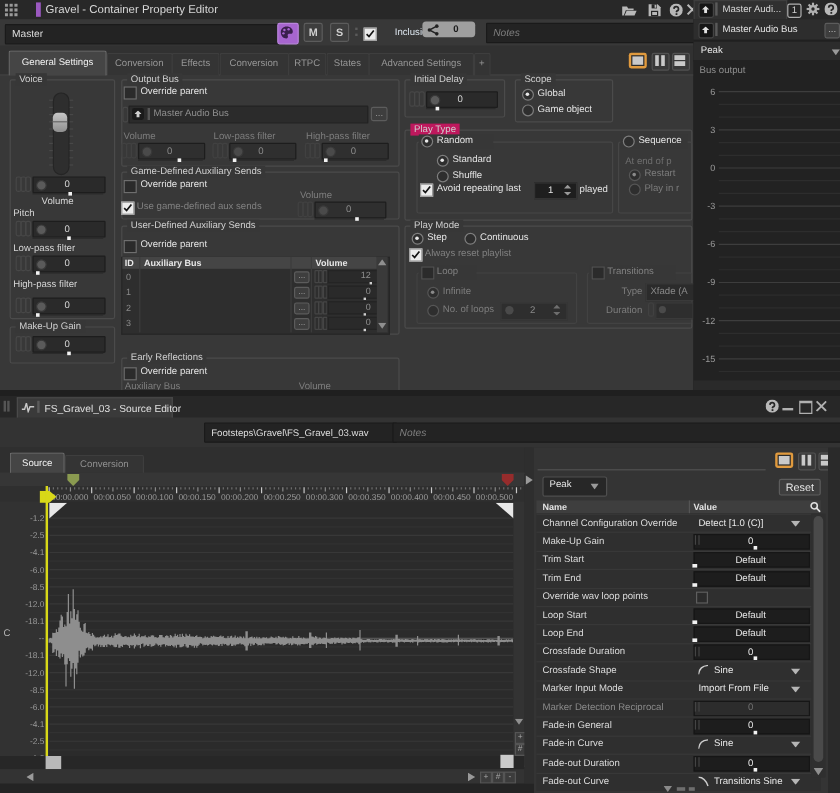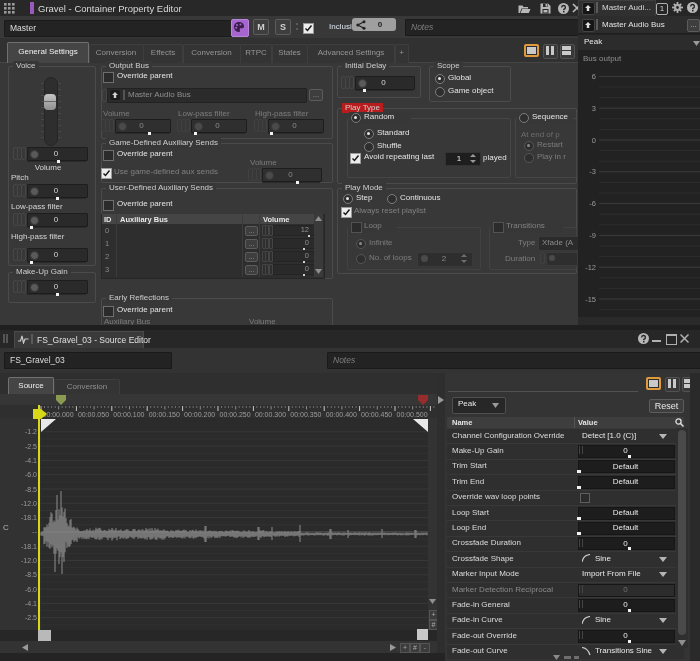--- a/index.html
+++ b/index.html
@@ -288,21 +288,21 @@
       <div class="abs" style="left:354.5px;top:90px;width:58px;height:1px;background:#2a2a2a"></div>
       <div class="abs" style="left:363.0px;top:89px;width:3px;height:3px;background:#f2f2f2"></div>
 <div class="abs" style="left:429px;top:66px;width:80px;height:34px;border:1px solid #4b4b4b;border-radius:2px"></div>
       <div class="abs t9" style="left:434px;top:61px;background:#373737;padding:0 3px;color:#cfcfcf;white-space:nowrap">Scope</div>
 <div class="abs" style="left:435px;top:74px;width:8px;height:8px;border-radius:50%;background:#2e2e2e;border:1px solid #7e7e7e"></div>
       <div class="abs" style="left:437.5px;top:76.5px;width:3px;height:3px;border-radius:50%;background:#e8e8e8"></div>
       <div class="abs t9" style="left:448px;top:73px;color:#e4e4e4;white-space:nowrap">Global</div>
 <div class="abs" style="left:435px;top:87px;width:8px;height:8px;border-radius:50%;background:#2e2e2e;border:1px solid #7e7e7e"></div>
       <div class="abs t9" style="left:448px;top:86px;color:#e4e4e4;white-space:nowrap">Game object</div>
 <div class="abs" style="left:337px;top:108px;width:238px;height:74px;border:1px solid #4b4b4b;border-radius:2px"></div>
-      <div class="abs t9" style="left:342px;top:103px;background:#b91c1c;padding:0 3px;color:#cfcfcf;white-space:nowrap">Play Type</div>
+      <div class="abs t9" style="left:342px;top:103px;background:#be185d;padding:0 3px;color:#cfcfcf;white-space:nowrap">Play Type</div>
 <div class="abs" style="left:347px;top:118px;width:162px;height:58px;border:1px solid #464646;border-radius:2px"></div>
 <div class="abs" style="left:349px;top:112px;width:62px;height:12px;background:#373737"></div>
 <div class="abs" style="left:351px;top:113px;width:8px;height:8px;border-radius:50%;background:#2e2e2e;border:1px solid #7e7e7e"></div>
       <div class="abs" style="left:353.5px;top:115.5px;width:3px;height:3px;border-radius:50%;background:#e8e8e8"></div>
       <div class="abs t9" style="left:364px;top:112px;color:#e4e4e4;white-space:nowrap">Random</div>
 <div class="abs" style="left:364px;top:129px;width:8px;height:8px;border-radius:50%;background:#2e2e2e;border:1px solid #7e7e7e"></div>
       <div class="abs" style="left:366.5px;top:131.5px;width:3px;height:3px;border-radius:50%;background:#e8e8e8"></div>
       <div class="abs t9" style="left:377px;top:128px;color:#e4e4e4;white-space:nowrap">Standard</div>
 <div class="abs" style="left:364px;top:142px;width:8px;height:8px;border-radius:50%;background:#2e2e2e;border:1px solid #7e7e7e"></div>
       <div class="abs t9" style="left:377px;top:141px;color:#e4e4e4;white-space:nowrap">Shuffle</div>
@@ -466,21 +466,21 @@
         <circle cx="5.5" cy="5.5" r="5.5" fill="#b8b8b8"></circle>
         <path d="M3.6 4.4 A1.9 1.9 0 1 1 5.9 6.3 L5.6 7.2" stroke="#262626" stroke-width="1.4" fill="none"></path>
         <rect x="5" y="8" width="1.5" height="1.5" fill="#262626"></rect>
       </svg>
 <div class="abs" style="left:652px;top:15px;width:9px;height:2px;background:#b0b0b0"></div>
 <div class="abs" style="left:666px;top:9px;width:9px;height:8px;border:1.5px solid #b0b0b0;border-top-width:2.5px"></div>
 <svg class="abs" style="left:680px;top:9px" width="9" height="9">
         <path d="M0.5 0.5 L8.5 8.5 M8.5 0.5 L0.5 8.5" stroke="#b0b0b0" stroke-width="1.5"></path>
       </svg>
 <div class="abs" style="left:0;top:23px;width:700px;height:25px;background:#333"></div>
-<div class="abs inp" style="left:4px;top:27px;width:156px;height:15px">FS_Gravel_03</div>
+<div class="abs inp" style="left:170px;top:27px;width:149px;height:15px;font-size:8px">Footsteps\Gravel\FS_Gravel_03.wav</div>
 <div class="abs inp" style="left:327px;top:27px;width:366px;height:15px;font-style:italic;color:#7e7e7e">Notes</div>
 <div class="abs" style="left:0;top:48px;width:443px;height:21px;background:#2f2f2f;border-bottom:1px solid #454545"></div>
 <div class="abs" style="left:8px;top:52px;width:44px;height:17px;background:#454545;border:1px solid #707070;border-bottom:none;border-radius:2px 2px 0 0;color:#f2f2f2;text-align:center;line-height:16px;font-size:8px">Source</div>
 <div class="abs" style="left:54px;top:54px;width:64px;height:15px;background:#343434;border:1px solid #3e3e3e;border-bottom:none;border-radius:2px 2px 0 0;color:#909090;text-align:center;line-height:14px;font-size:8px">Conversion</div>
 <div class="abs" style="left:0;top:69px;width:437px;height:11px;background:#363636;border-bottom:1px solid #2b2b2b"></div>
 <svg class="abs" style="left:56px;top:70px" width="11" height="10">
         <path d="M0 0 H10 V5 L5 10 L0 5 Z" fill="#8a9a50"></path>
       </svg>
 <svg class="abs" style="left:418px;top:70px" width="11" height="10">
         <path d="M0 0 H10 V5 L5 10 L0 5 Z" fill="#962c2c"></path>
@@ -797,21 +797,21 @@
 <div class="abs" style="left:447px;top:287.8px;width:237px;height:1px;background:#383838"></div>
 <div class="abs t9" style="left:452px;top:290.3px;color:#dcdcdc;white-space:nowrap">Fade-in Curve</div>
 <svg class="abs" style="left:582px;top:290.8px" width="9" height="9">
         <path d="M0 8 C1 3 3 1 8 0.5" stroke="#ccc" stroke-width="1.2" fill="none"></path>
       </svg>
 <div class="abs t9" style="left:595px;top:290.3px;color:#e8e8e8;white-space:nowrap">Sine</div>
 <svg class="abs" style="left:659px;top:293.3px" width="8" height="5">
         <path d="M0 0 H8 L4 5 Z" fill="#b5b5b5"></path>
       </svg>
 <div class="abs" style="left:447px;top:303.2px;width:237px;height:1px;background:#383838"></div>
-<div class="abs t9" style="left:452px;top:305.7px;color:#dcdcdc;white-space:nowrap">Fade-out Override</div>
+<div class="abs t9" style="left:452px;top:305.7px;color:#dcdcdc;white-space:nowrap">Fade-out Duration</div>
 <div class="abs" style="left:578px;top:304.7px;width:95px;height:11px;background:#1d1d1d;border:1px solid #161616"></div>
 <div class="abs" style="left:579px;top:306.2px;width:2px;height:8px;border-left:1px solid #444;border-right:1px solid #444"></div>
 <div class="abs t9" style="left:578px;top:306.2px;width:95px;text-align:center;color:#e8e8e8">0</div>
 <div class="abs" style="left:628px;top:314.7px;width:3px;height:3px;background:#f2f2f2"></div>
 <div class="abs" style="left:447px;top:318.6px;width:237px;height:1px;background:#383838"></div>
 <div class="abs t9" style="left:452px;top:321.1px;color:#dcdcdc;white-space:nowrap">Fade-out Curve</div>
 <svg class="abs" style="left:582px;top:321.6px" width="9" height="9">
         <path d="M0 0.5 C5 1 7 5 8 8" stroke="#ccc" stroke-width="1.2" fill="none"></path>
       </svg>
 <div class="abs t9" style="left:595px;top:321.1px;color:#e8e8e8;white-space:nowrap">Transitions Sine</div>

